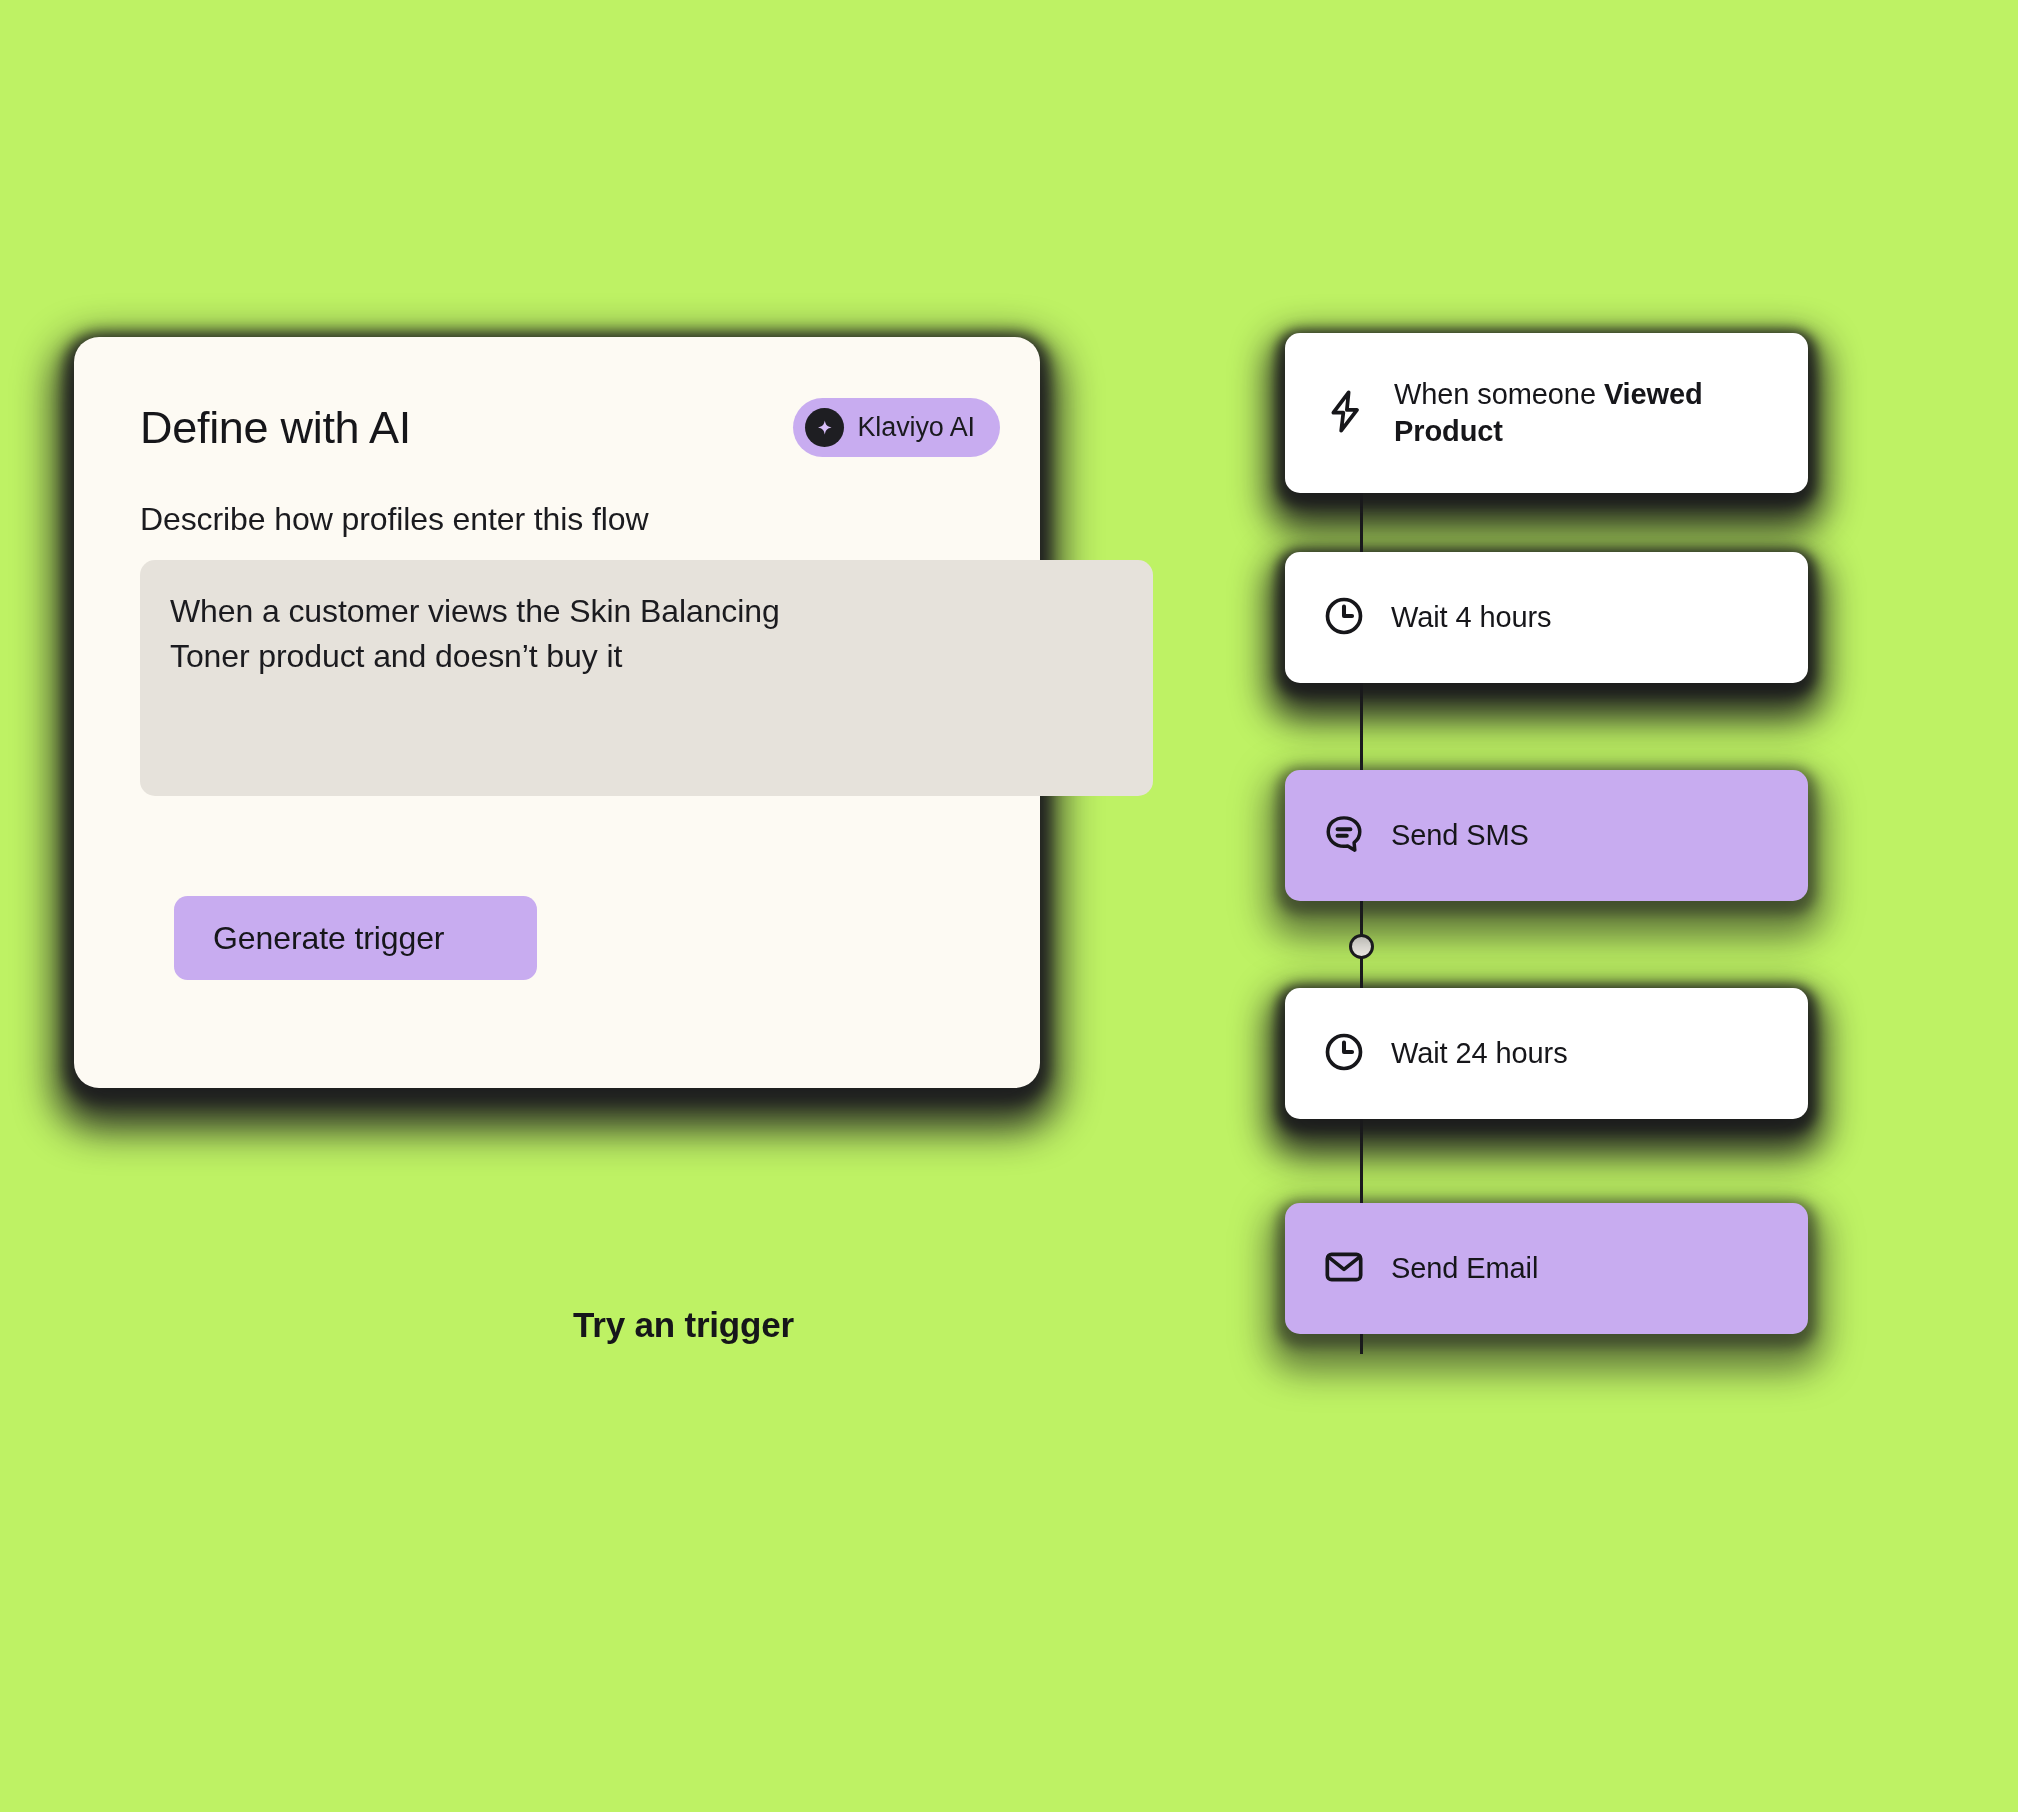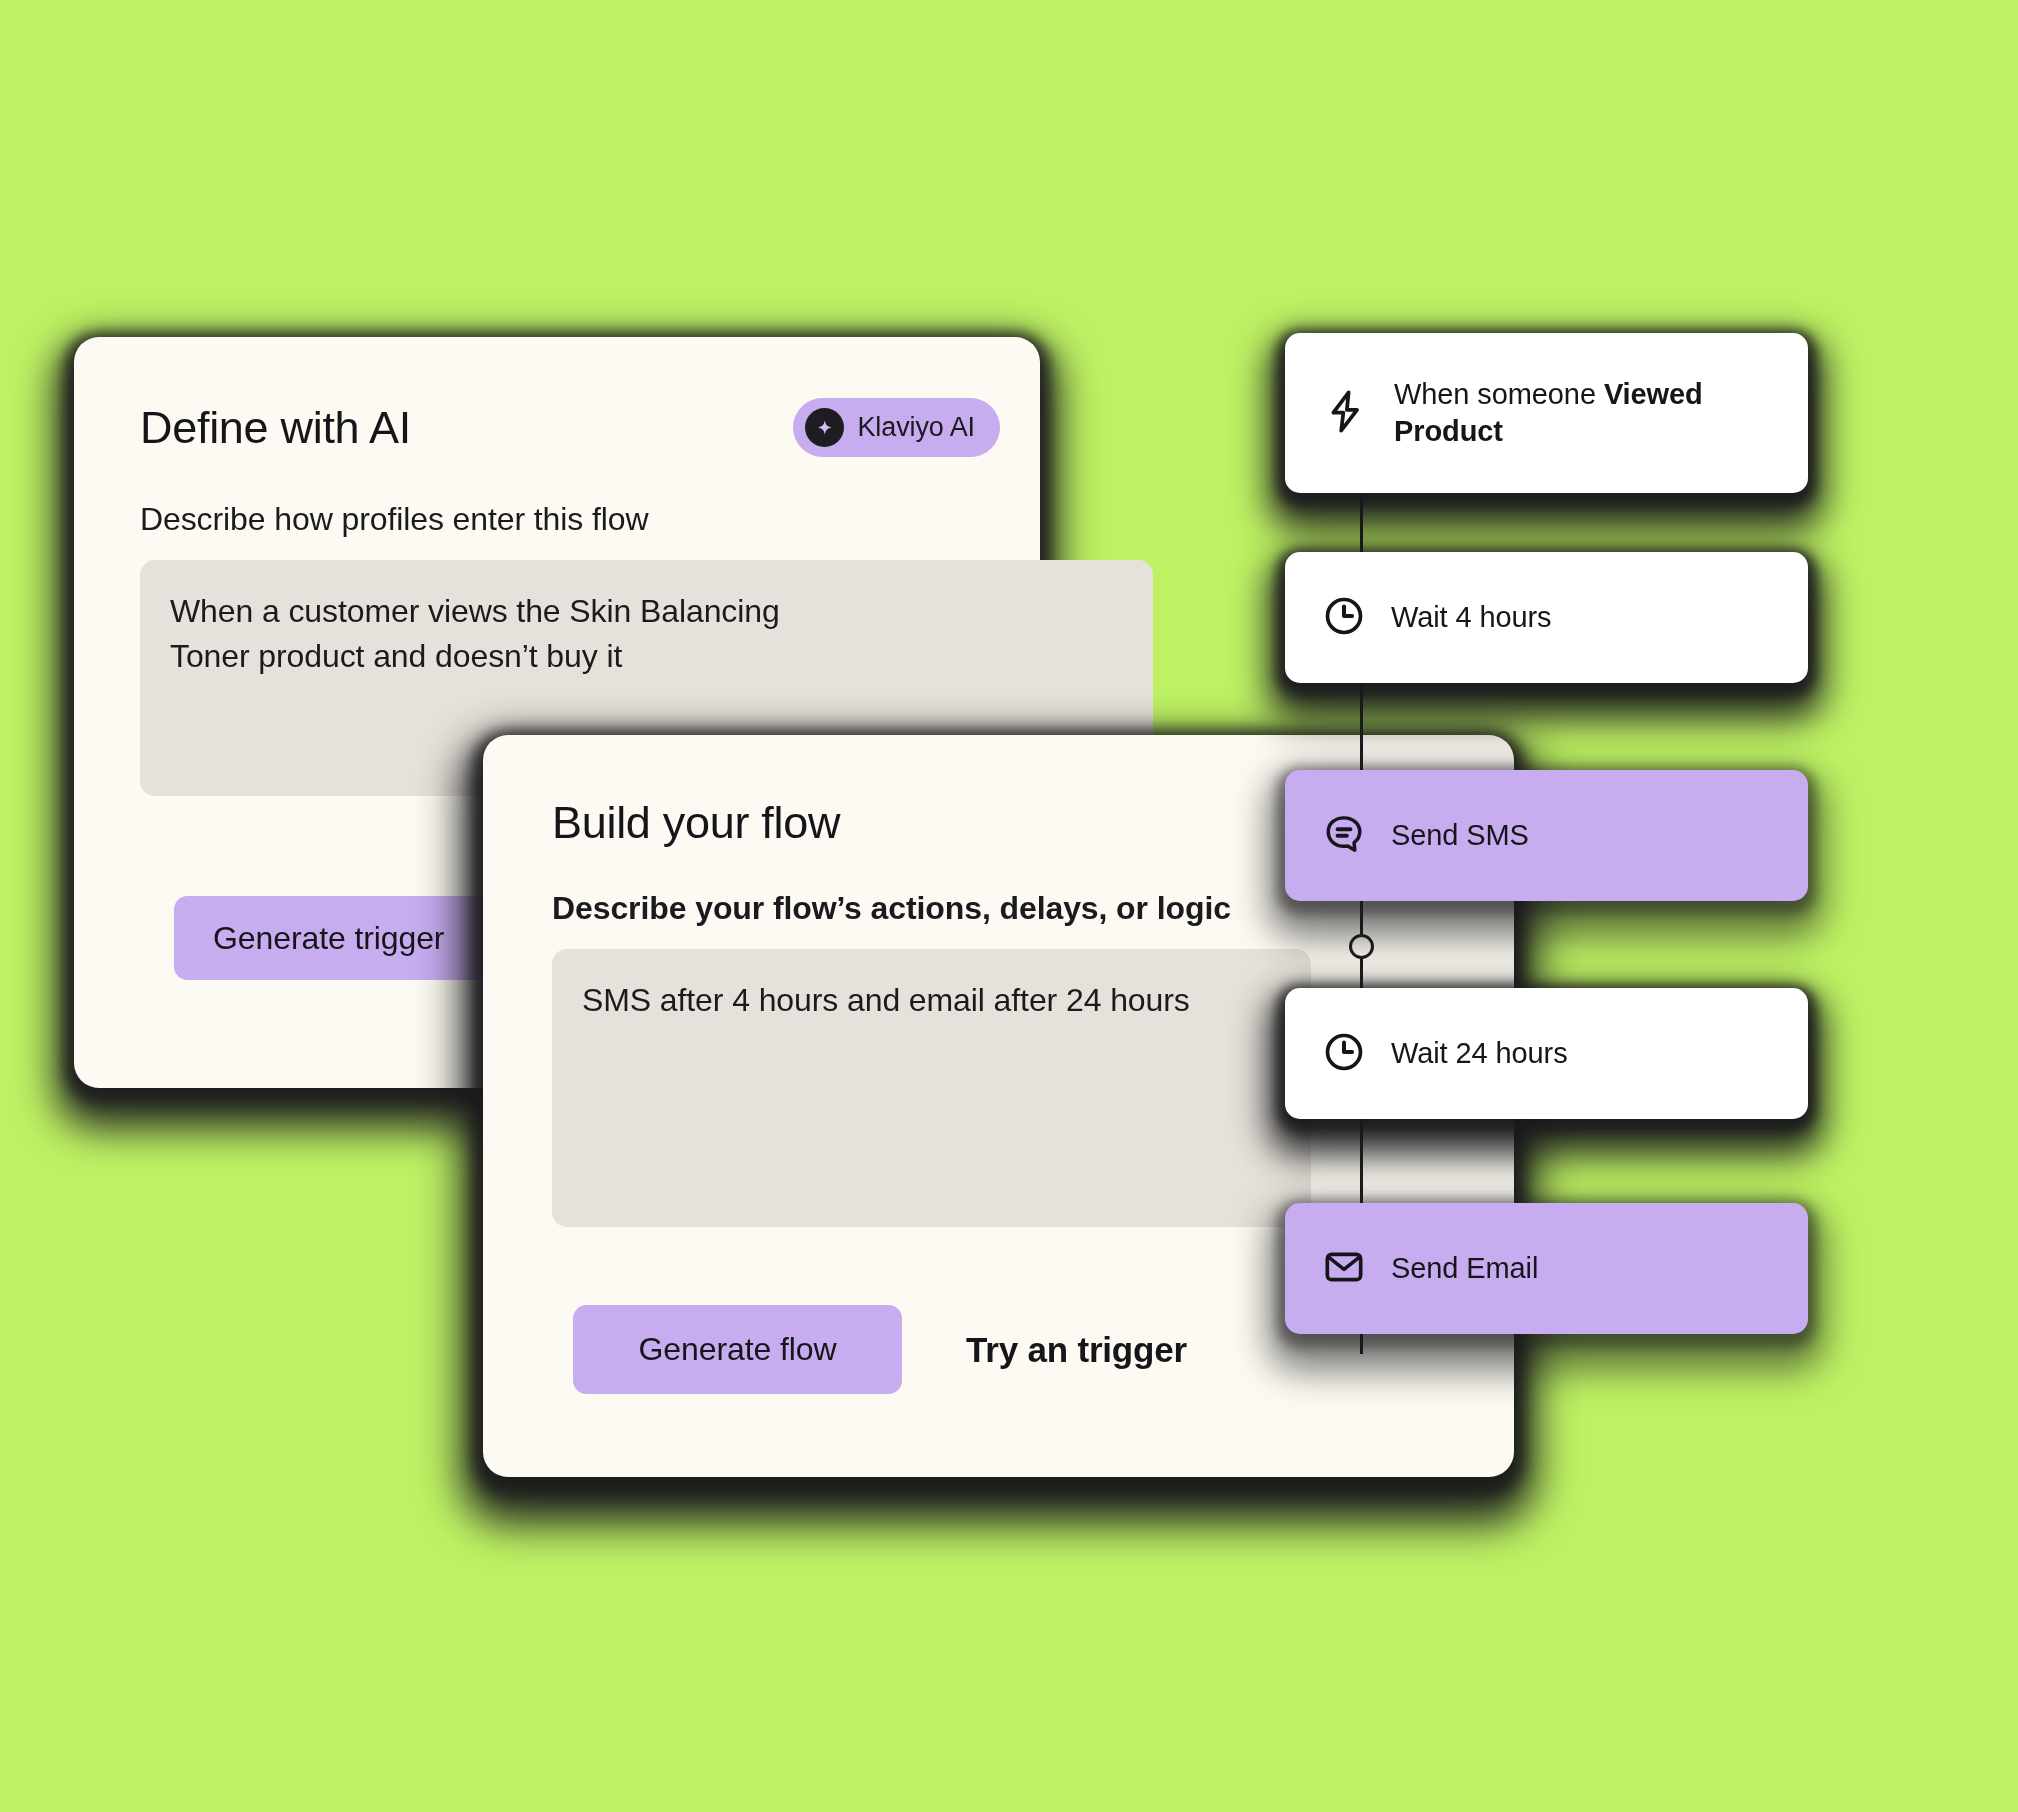--- a/index.html
+++ b/index.html
@@ -247,32 +247,22 @@
     <div class="field-label">Describe how profiles enter this flow</div>
 
     <div class="textbox" id="define-textbox">
       <div class="textbox-text">When a customer views the Skin Balancing
 Toner product and doesn’t buy it</div>
     </div>
   </div>
 
   <button class="pill-btn" id="generate-trigger-btn">Generate trigger</button>
 
-  <div class="card" id="build-card">
-    <div class="card-title">Build your flow</div>
-
-    <div class="field-label strong">Describe your flow’s actions, delays, or logic</div>
-
-    <div class="textbox" id="build-textbox">
-      <div class="textbox-text">SMS after 4 hours and email after 24 hours</div>
-    </div>
-  </div>
 
   <div class="btn-row">
-    <button class="pill-btn" id="generate-flow-btn">Generate flow</button>
     <button class="text-btn">Try an trigger</button>
   </div>
 
   <div id="connector"></div>
   <div id="connector-node"></div>
 
   <div class="flow-card white" id="step-trigger">
     <span class="flow-icon">
       <svg width="47" height="47" viewBox="0 0 24 24" fill="none" aria-hidden="true">
         <path d="M13.6 2.2 5.8 12.6h5.1l-1.1 9.2 8.1-10.6h-5.2z" stroke="#16161A" stroke-width="1.9" stroke-linejoin="round" fill="none"></path>

